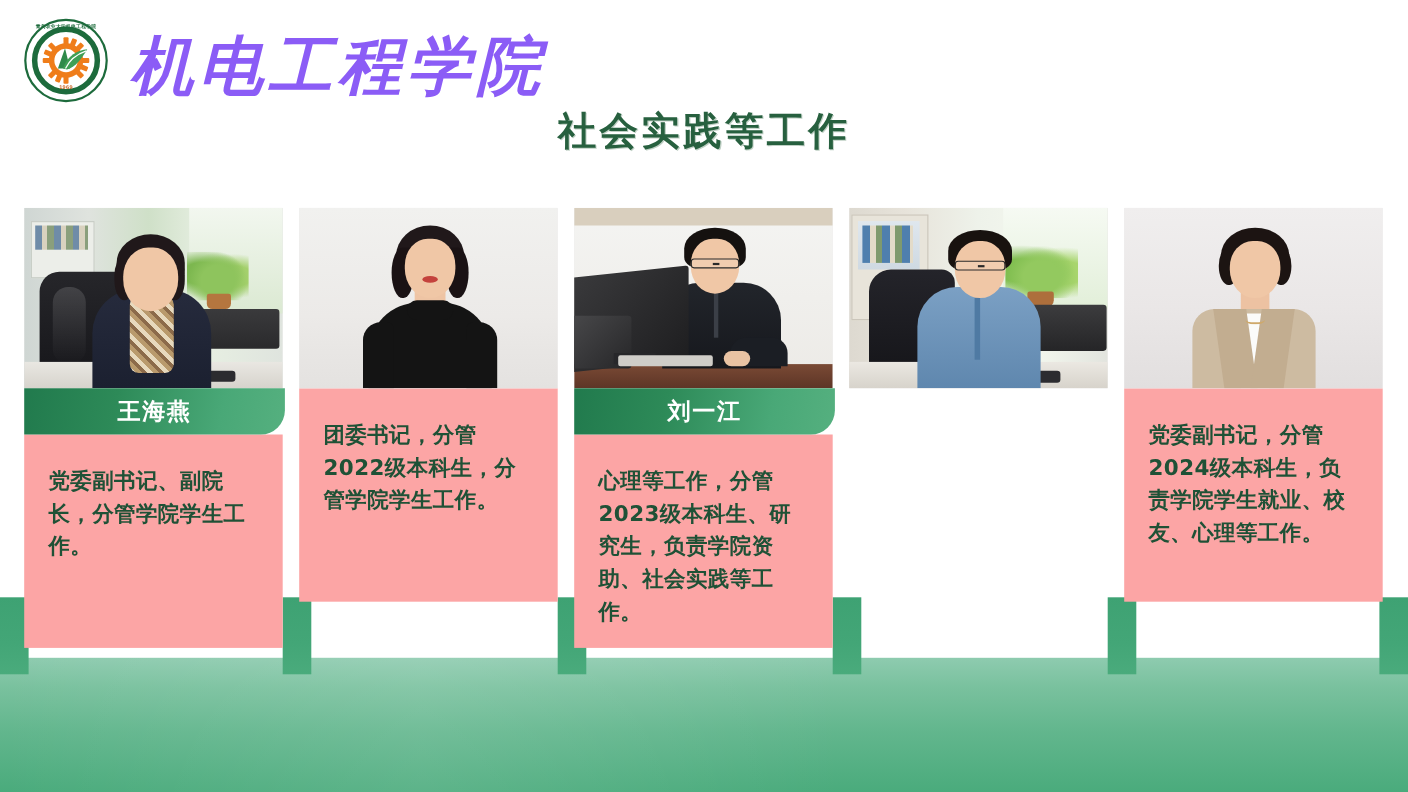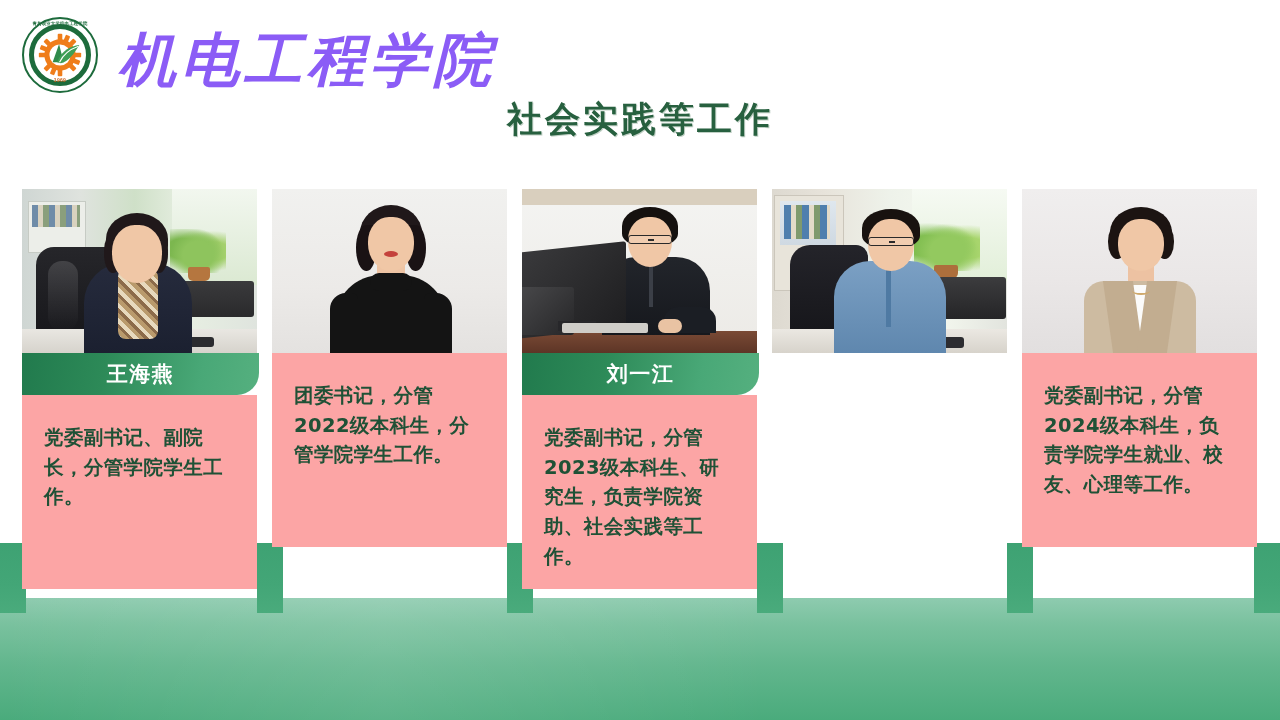--- a/index.html
+++ b/index.html
@@ -308,21 +308,21 @@
           <div class="mon1"></div>
             <div class="mon2"></div>
             <div class="monstand"></div>
           <div class="kb"></div>
         </div>
       </div>
       <div class="name-banner">
         <span class="nm">刘一江</span>
       </div>
       <div class="desc-wrap">
-        <div class="desc">党委副书记，分管2023级本科生、研究生，负责学院资助、社会实践等工作。</div>
+        <div class="desc">心理等工作，分管2023级本科生、研究生，负责学院资助、社会实践等工作。</div>
       </div>
     </div>
 
     <div class="card" style="left:772px;">
       <div class="photo">
         <div class="scene s4">
           <div class="bg"></div>
             <div class="cab"></div>
             <div class="cabglass"></div>
             <div class="books"></div>

